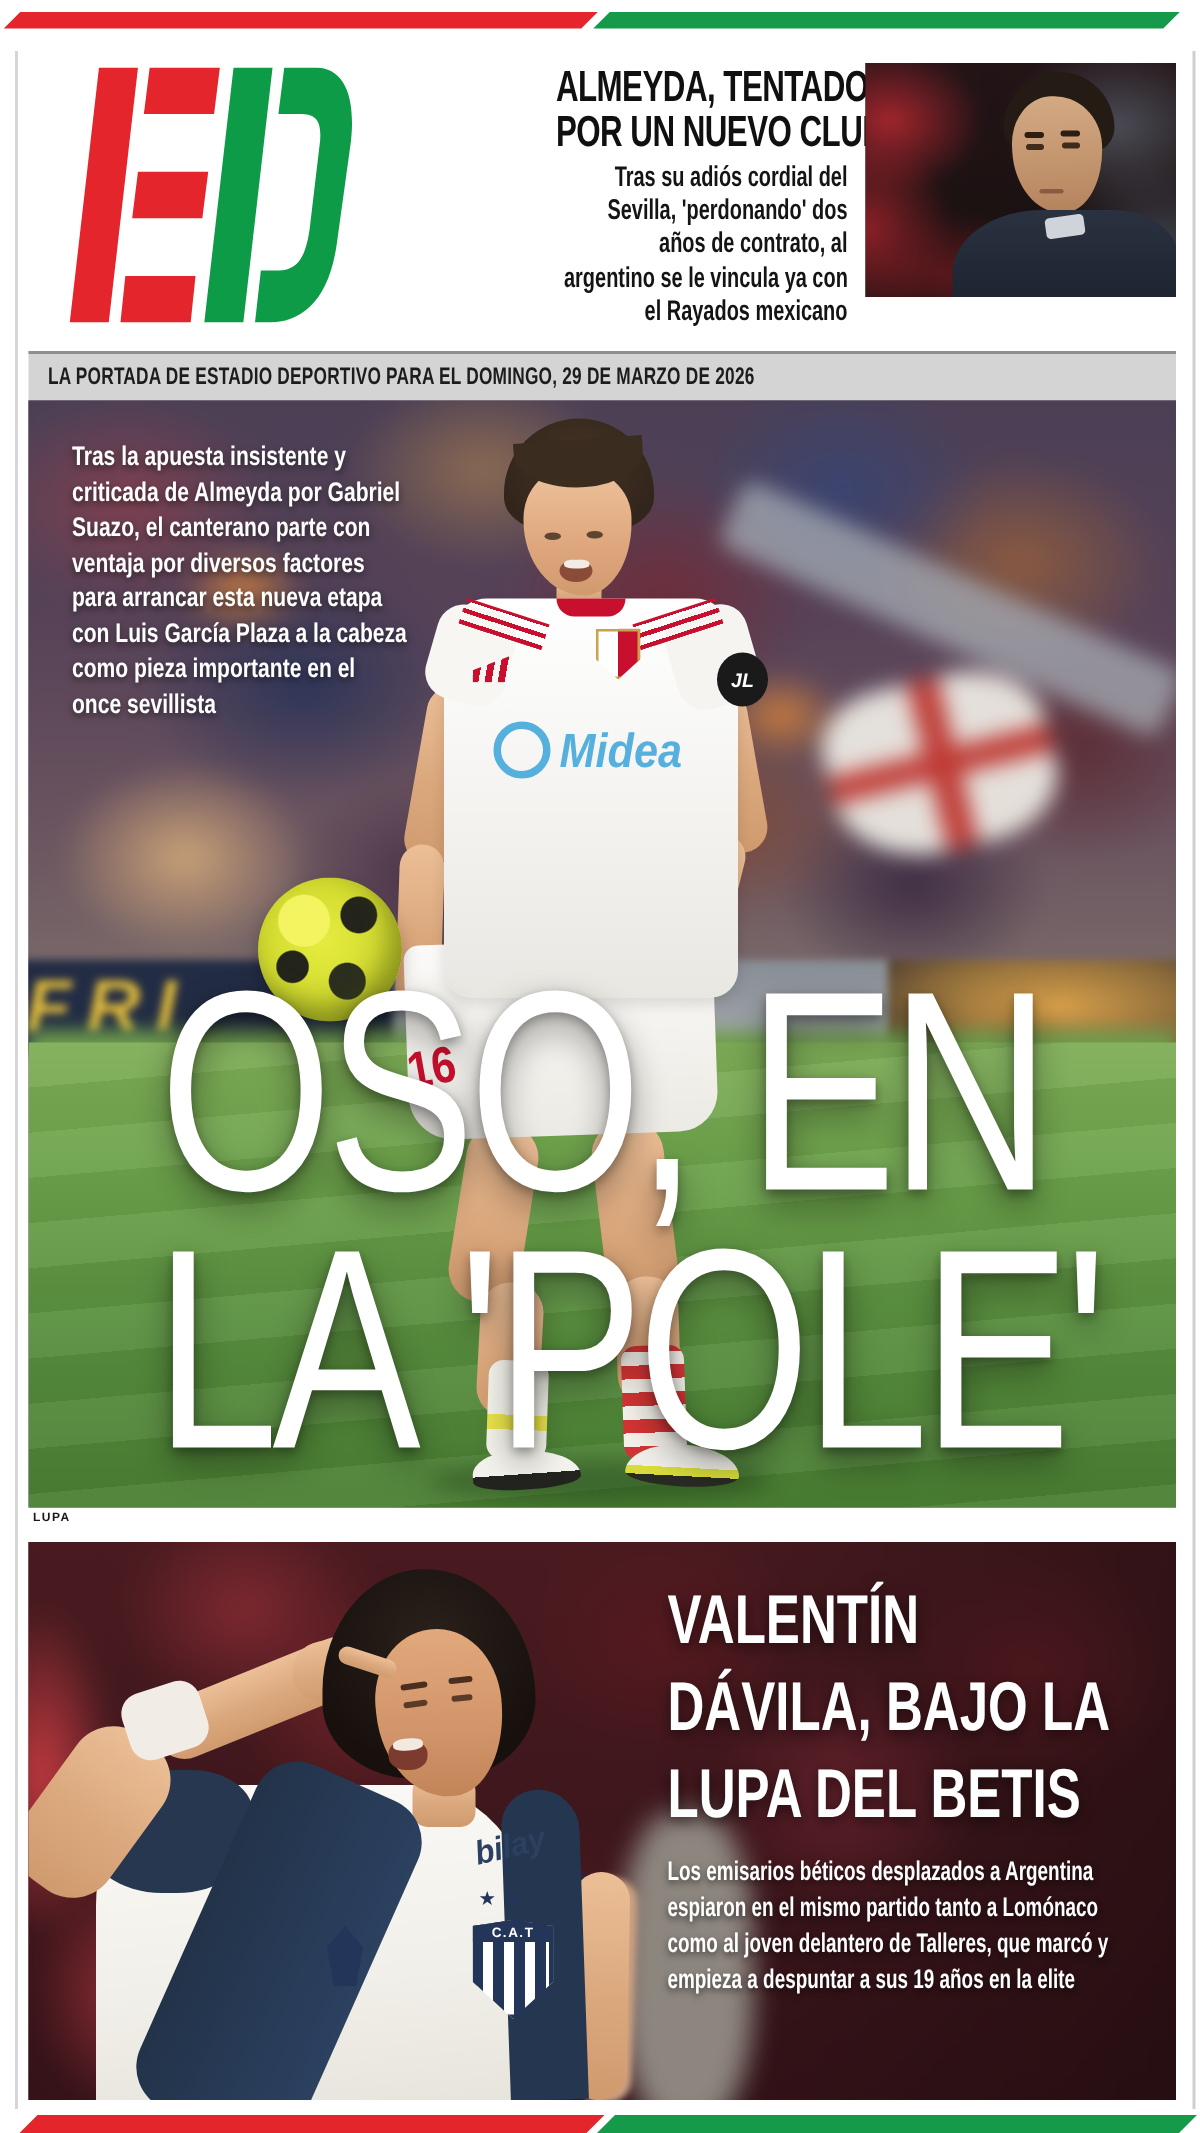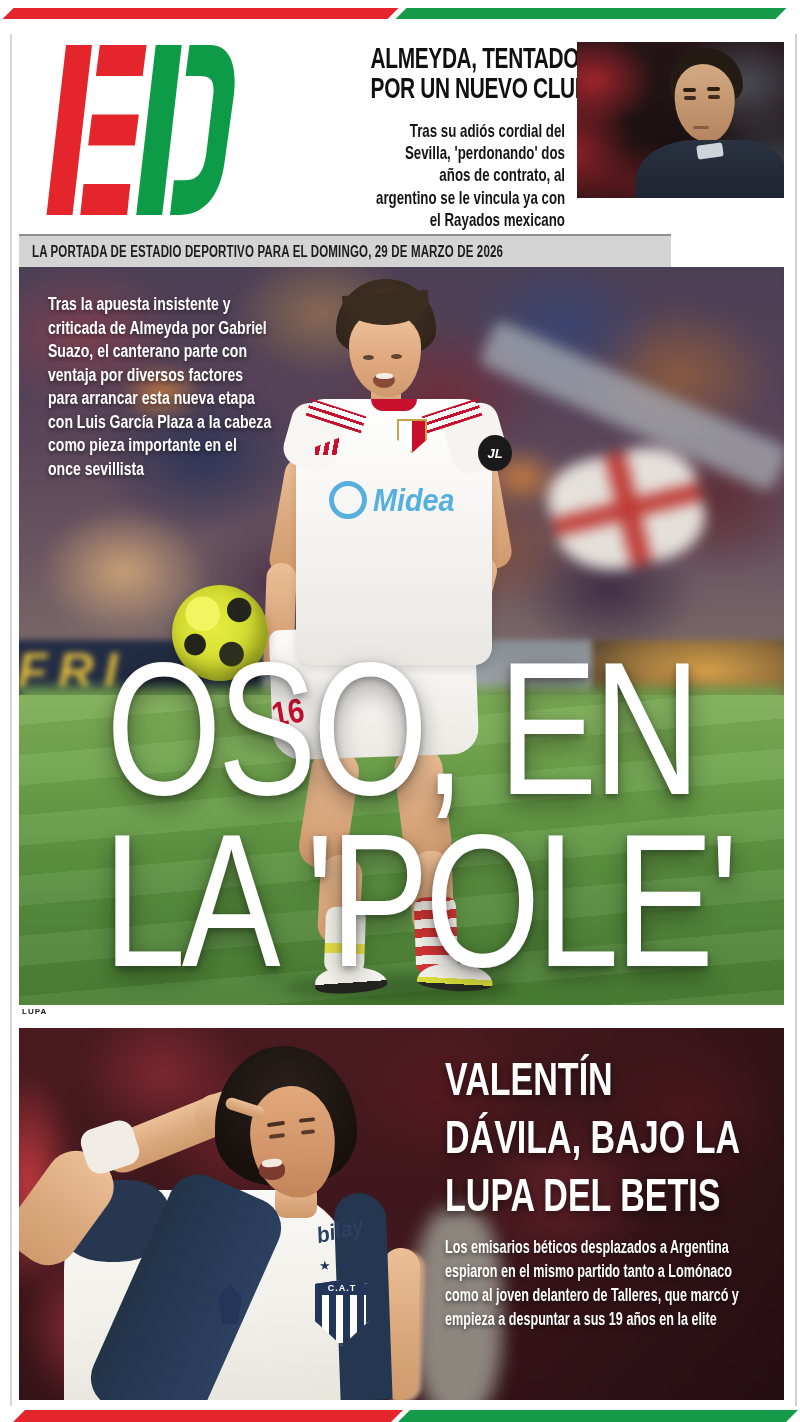--- a/index.html
+++ b/index.html
@@ -16,21 +16,21 @@
   .bar-red-top{left:8px;width:385px;background:#e4252b;}
   .bar-green-top{left:401px;width:380px;background:#149a49;}
   .bar-red-bottom{top:1410px;height:12px;left:19px;width:378px;background:#e4252b;}
   .bar-green-bottom{top:1410px;height:12px;left:404px;width:388px;background:#149a49;}
 
   
   .logo{position:absolute;left:40px;top:45px;width:195px;height:170px;}
   .mast-story{position:absolute;left:295px;top:44px;width:270px;text-align:right;color:#101010;}
   .mast-headline{font-weight:bold;font-size:29px;line-height:29.5px;letter-spacing:-0.5px;text-align:right;}
   .mast-headline>div{transform:scaleX(.72);transform-origin:right top;}
-  .mast-dek{margin-top:17px;font-weight:bold;font-size:19px;line-height:22.2px;color:#141414;}
+  .mast-dek{margin-top:5px;font-weight:bold;font-size:19px;line-height:22.2px;color:#141414;}
   .mast-dek>div{transform:scaleX(.7);transform-origin:right top;}
 
   
   .coach-photo{position:absolute;left:577px;top:42px;width:207px;height:156px;overflow:hidden;background:#1c1314;}
   .coach-bg{position:absolute;inset:-12px;filter:blur(4px);
     background:
       radial-gradient(90px 70px at 12% 28%, #a3252d, transparent 70%),
       radial-gradient(80px 90px at 6% 68%, #8c2027, transparent 70%),
       radial-gradient(90px 60px at 30% 85%, #5c181d, transparent 70%),
       radial-gradient(110px 80px at 78% 30%, #4a4c55, transparent 70%),
@@ -43,21 +43,21 @@
     border-radius:46% 54% 46% 54% / 42% 44% 58% 56%;}
   .coach-eye{position:absolute;width:12px;height:4px;background:#3f2a1c;border-radius:2px;}
   .coach-brow{position:absolute;width:13px;height:4px;background:#2e1e12;border-radius:2px;}
   .coach-mouth{position:absolute;left:116px;top:84px;width:16px;height:3px;background:#8a5a43;border-radius:2px;}
   .coach-jacket{position:absolute;left:58px;top:98px;width:150px;height:60px;
     background:linear-gradient(180deg,#2a3140,#1e2430);border-radius:40% 30% 0 0/ 70% 50% 0 0;}
   .coach-collar{position:absolute;left:120px;top:102px;width:26px;height:14px;background:#cfd4da;
     transform:rotate(-8deg);border-radius:3px;}
 
   
-  .kicker{position:absolute;left:19px;top:234px;width:652px;height:32px;background:#d4d4d4;
+  .kicker{position:absolute;left:19px;top:234px;width:765px;height:32px;background:#d4d4d4;
     border-top:2px solid #8e8e8e;display:flex;align-items:center;}
   .kicker span{font-weight:bold;font-size:16px;color:#1c1c1c;letter-spacing:.2px;
     transform:scaleX(.72);transform-origin:left center;padding-left:18px;white-space:nowrap;}
 
   
   .hero{position:absolute;left:19px;top:267px;width:765px;height:738px;overflow:hidden;background:#5a4a56;}
   .crowd{position:absolute;left:-15px;top:-15px;width:795px;height:410px;filter:blur(7px);
     background:
       radial-gradient(150px 110px at 10% 20%, #7e4050, transparent 65%),
       radial-gradient(170px 120px at 25% 50%, #2e3558, transparent 65%),

